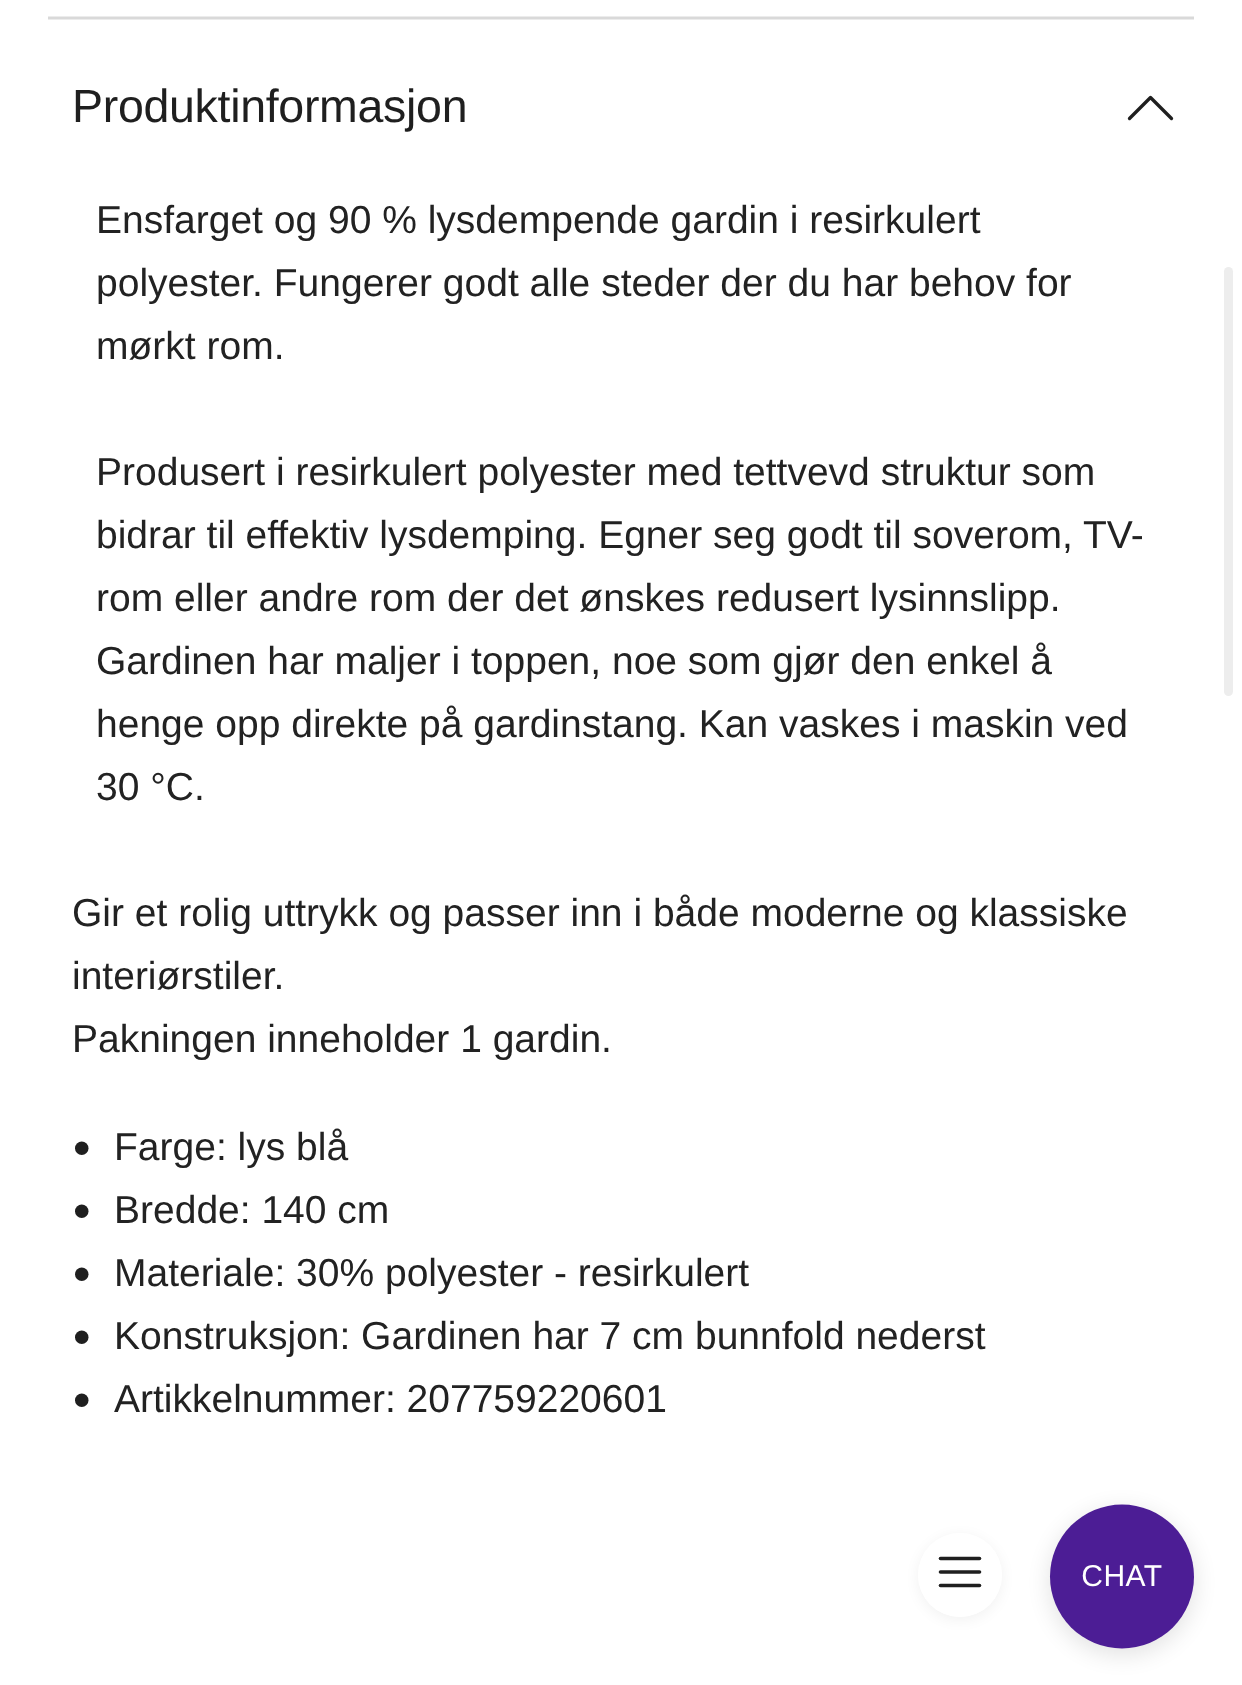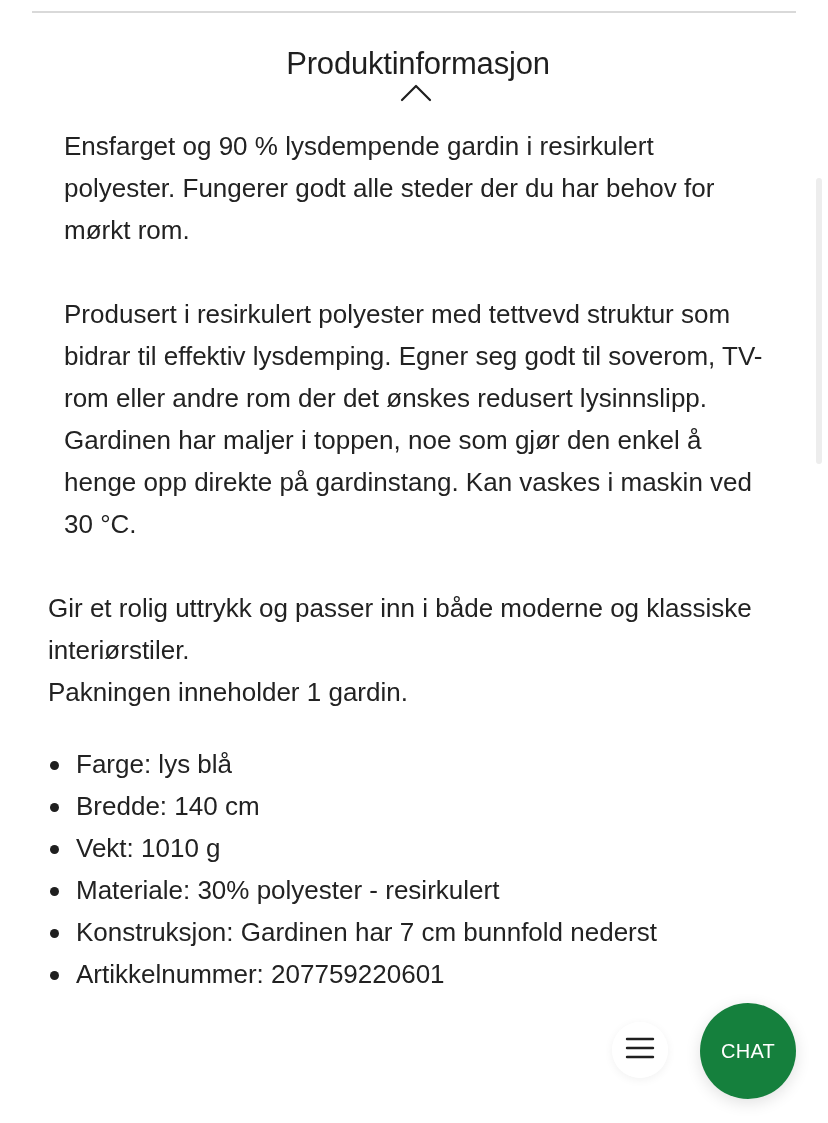--- a/index.html
+++ b/index.html
@@ -26,21 +26,20 @@
     .accordion-header {
       position: absolute;
       left: 48px;
       top: 46px;
       width: 740px;
       height: 50px;
       display: flex;
       align-items: center;
       justify-content: space-between;
       cursor: pointer;
-      flex-direction: column;
     }
     .accordion-title {
       font-size: 31px;
       font-weight: 400;
       letter-spacing: -0.2px;
       color: #1f1f1f;
     }
     .chevron {
       width: 34px;
       height: 34px;
@@ -106,21 +105,21 @@
       align-items: center;
       justify-content: center;
     }
     .chat-fab {
       position: absolute;
       left: 700px;
       top: 1003px;
       width: 96px;
       height: 96px;
       border-radius: 50%;
-      background: #15803d;
+      background: #4c1d95;
       color: #ffffff;
       display: flex;
       align-items: center;
       justify-content: center;
       font-size: 20px;
       font-weight: 400;
       letter-spacing: 0.3px;
       box-shadow: 0 4px 16px rgba(0,0,0,0.12);
     }
   </style>
@@ -140,21 +139,20 @@
 
 <div class="content">
   <p>Ensfarget og 90 % lysdempende gardin i resirkulert polyester. Fungerer godt alle steder der du har behov for mørkt rom.</p>
   <p>Produsert i resirkulert polyester med tettvevd struktur som bidrar til effektiv lysdemping. Egner seg godt til soverom, TV-rom eller andre rom der det ønskes redusert lysinnslipp. Gardinen har maljer i toppen, noe som gjør den enkel å henge opp direkte på gardinstang. Kan vaskes i maskin ved 30 °C.</p>
   <p class="tight">Gir et rolig uttrykk og passer inn i både moderne og klassiske interiørstiler.</p>
   <p class="tight">Pakningen inneholder 1 gardin.</p>
 
   <ul class="spec-list">
     <li>Farge: lys blå</li>
     <li>Bredde: 140 cm</li>
-    <li>Vekt: 1010 g</li>
     <li>Materiale: 30% polyester - resirkulert</li>
     <li>Konstruksjon: Gardinen har 7 cm bunnfold nederst</li>
     <li>Artikkelnummer: 207759220601</li>
   </ul>
 </div>
 
 <div class="scrollbar"></div>
 
 <div class="menu-fab">
   <span>

